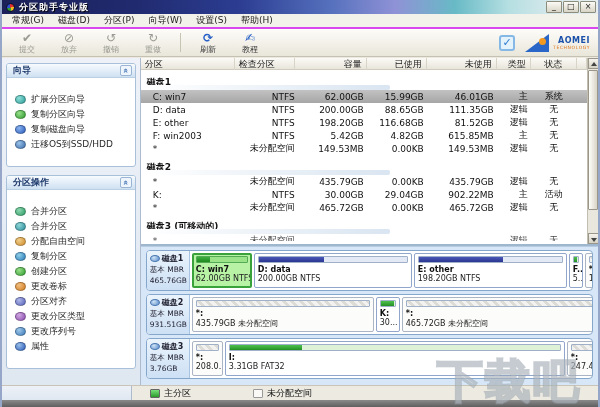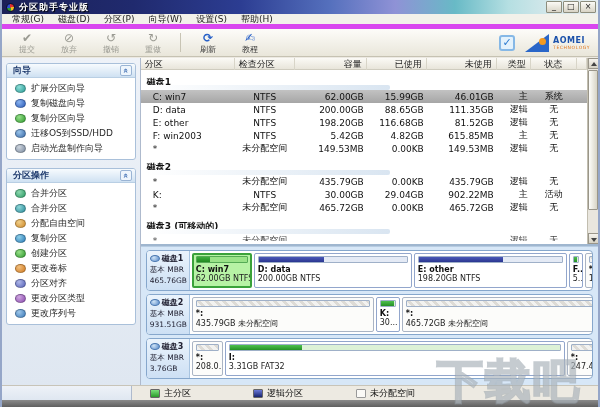--- a/index.html
+++ b/index.html
@@ -10,66 +10,66 @@
   
   .titlebar { height:14px; display:flex; align-items:center; padding:0 2px 0 4px;
     background:linear-gradient(90deg,#1b2158 0%,#202a6e 22%,#2c3d92 40%,#5570bd 55%,#8f92d6 66%,#68bac6 76%,#b5dfe2 85%,#d9e9ec 93%,#e6eef0 100%); }
   .appicon { width:9px; height:9px; border-radius:50%; margin-right:4px; flex:0 0 auto;
     background:conic-gradient(#e03030 0 25%,#f0c020 25% 50%,#30a030 50% 75%,#3050d0 75% 100%); border:1px solid #0a1030; }
   .apptitle { color:#fff; font-weight:bold; font-size:9px; letter-spacing:1px; text-shadow:1px 1px 1px #000; flex:1 1 auto; }
   .winbtn { width:16px; height:12px; margin-left:1px; font-size:8px; line-height:10px; text-align:center; color:#222;
     background:linear-gradient(#fbfaf5,#d8d4c6); border:1px solid #8d8d7d; border-radius:1px; flex:0 0 auto; }
 
   
-  .menubar { height:15px; display:flex; align-items:center; gap:2px; padding-left:4px; background:#f2f1ea; border-bottom:5px solid #d946ef; }
+  .menubar { height:15px; display:flex; align-items:center; gap:2px; padding-left:4px; background:#f2f1ea; border-bottom:2px solid #d946ef; }
   .menuitem { padding:1px 6px; color:#222; }
 
   
   .toolbar { height:28px; display:flex; align-items:stretch; background:linear-gradient(#fdfcf9,#e9e6da); border-bottom:1px solid #c6c2b2; padding:1px 4px; }
   .tbtn { width:42px; display:flex; flex-direction:column; align-items:center; justify-content:center; line-height:1; }
   .tbtn .tico { font-size:12px; height:13px; }
   .tbtn .tlbl { font-size:8px; margin-top:1px; }
   .tbtn.off .tico, .tbtn.off .tlbl { color:#9a9a92; }
   .tbtn.on .tico { color:#2a62c8; font-weight:bold; }
   .tbtn.on .tlbl { color:#333; }
   .tsep { width:1px; background:#c8c4b4; margin:3px 6px; }
   .tspacer { flex:1 1 auto; }
   .chkico { width:16px; height:16px; align-self:center; margin-right:10px; border:2px solid #86b8e6; border-radius:3px; background:#e4f2fc; color:#2a7ad0; font-weight:bold; font-size:11px; line-height:12px; text-align:center; }
   .logo { display:flex; align-items:center; gap:4px; align-self:center; margin-right:4px; }
   .logo .sail { position:relative; width:0; height:0; border-left:24px solid transparent; border-bottom:18px solid #2a66c8; }
   .logo .sail::after { content:""; position:absolute; left:-10px; top:4px; width:7px; height:7px; border-radius:50%; background:#f59a20; }
-  .logo .ltxt b { display:block; color:#1a50aa; font-size:8px; letter-spacing:.5px; }
+  .logo .ltxt b { display:block; color:#1a50aa; font-size:8px; letter-spacing:.5px;text-align:right; }
   .logo .ltxt i { display:block; color:#e07820; font-size:4.5px; font-style:normal; letter-spacing:.6px; }
 
   
   .content { position:absolute; top:58px; left:0; right:0; bottom:22px; display:flex; }
   .sidebar { width:141px; background:linear-gradient(#eef2f8,#dfe7f1); border-right:1px solid #aebacd; padding:5px 4px; overflow:hidden; }
   .panel { background:#fff; border:1px solid #a9c0da; border-radius:3px; margin-bottom:8px; overflow:hidden; }
   .phead { height:14px; display:flex; align-items:center; justify-content:space-between; padding:0 3px 0 6px;
     background:linear-gradient(#f7fbfe,#cfe1f2); border-bottom:1px solid #b9cfe4; }
   .phead b { color:#1f3b6e; font-size:9px; }
   .pcol { width:12px; height:11px; border:1px solid #9ab4d4; border-radius:2px; background:#eef5fc; color:#3a6ab0; font-size:8px; line-height:9px; text-align:center; }
   .pcol span { display:inline-block; transform:rotate(90deg); font-weight:bold; }
-  .pitems { padding:3px 2px; }
+  .pitems { padding:14px 2px; }
   .sitem { height:15px; display:flex; align-items:center; gap:5px; padding-left:6px; }
   .sitem span.lbl { color:#2a2a2a; font-size:9px; white-space:nowrap; }
   .sicon { width:11px; height:9px; border-radius:50%; flex:0 0 auto; border:1px solid rgba(0,0,0,.25);
     background:radial-gradient(circle at 35% 30%, var(--c1), var(--c2)); }
 
   .main { flex:1 1 auto; display:flex; flex-direction:column; overflow:hidden; }
 
   
   .ptable { position:relative; height:195px; background:#fff; border-bottom:2px solid #9fb6cf; overflow:hidden; }
   .tscroll { position:absolute; left:0; top:0; right:11px; bottom:0; overflow:hidden; }
   .theader, .trow { display:grid; grid-template-columns:94px 60px 72px 60px 70px 34px 46px 1fr; align-items:center; }
   .theader { height:12px; background:linear-gradient(#fbfaf6,#e8e5da); border-bottom:1px solid #cfccbf; color:#222; }
   .theader span { padding:0 4px; border-right:1px solid #d8d5c8; height:12px; line-height:12px; overflow:hidden; }
   .trow { height:13px; }
   .c0 { padding-left:12px; text-align:left; overflow:hidden; white-space:nowrap; }
-  .c1 { text-align:center; }
+  .c1 { text-align:right; }
   .c2,.c3,.c4,.c5 { text-align:right; padding-right:3px; }
   .c6 { text-align:center; }
   .theader .h0 { }
   .trow.sel { background:linear-gradient(#c2c2c2,#a6a6a6); }
   .tgroup { position:relative; height:20px; padding:6px 0 0 6px; font-weight:bold; }
   .tgroup .shade { position:absolute; left:4px; bottom:0; width:55%; height:5px; border-radius:2px;
     background:linear-gradient(to right,#ffffff,#d9e5f1); }
   .cliprow { height:7px; overflow:hidden; opacity:.8; }
   
   .vscroll { position:absolute; right:0; top:0; bottom:0; width:11px; background:#e9e6de; border-left:1px solid #c2beb0; }
@@ -183,34 +183,30 @@
         <div class="phead">
           <b>向导</b>
           <span class="pcol"><span>«</span></span>
         </div>
         <div class="pitems">
           <div class="sitem">
               <span class="sicon" style="--c1:#8fe0da;--c2:#2a9a94"></span>
               <span class="lbl">扩展分区向导</span>
             </div>
           <div class="sitem">
+              <span class="sicon" style="--c1:#97e08a;--c2:#2f9a2f"></span>
+              <span class="lbl">复制分区向导</span>
+            </div>
+          <div class="sitem">
               <span class="sicon" style="--c1:#8ab4f0;--c2:#2a5ab8"></span>
               <span class="lbl">复制磁盘向导</span>
             </div>
           <div class="sitem">
-              <span class="sicon" style="--c1:#97e08a;--c2:#2f9a2f"></span>
-              <span class="lbl">复制分区向导</span>
-            </div>
-          <div class="sitem">
               <span class="sicon" style="--c1:#9ac4ea;--c2:#3a6aa8"></span>
               <span class="lbl">迁移OS到SSD/HDD</span>
-            </div>
-          <div class="sitem">
-              <span class="sicon" style="--c1:#cfd6de;--c2:#7a8aa0"></span>
-              <span class="lbl">启动光盘制作向导</span>
             </div>
         </div>
       </div>
 
       <div class="panel">
         <div class="phead">
           <b>分区操作</b>
           <span class="pcol"><span>«</span></span>
         </div>
         <div class="pitems">
@@ -242,20 +238,24 @@
               <span class="sicon" style="--c1:#b0b8e8;--c2:#5560b8"></span>
               <span class="lbl">分区对齐</span>
             </div>
           <div class="sitem">
               <span class="sicon" style="--c1:#d0a8e0;--c2:#8a4ab0"></span>
               <span class="lbl">更改分区类型</span>
             </div>
           <div class="sitem">
               <span class="sicon" style="--c1:#a0c8ea;--c2:#3a78b8"></span>
               <span class="lbl">更改序列号</span>
+            </div>
+          <div class="sitem">
+              <span class="sicon" style="--c1:#9ac0ea;--c2:#2a5ab8"></span>
+              <span class="lbl">属性</span>
             </div>
         </div>
       </div>
     </div>
 
     <div class="main">
 
       <div class="ptable">
         <div class="tscroll">
           <div class="theader">
@@ -477,24 +477,20 @@
     </div>
   </div>
 
   <div class="legendbar">
     <div class="legend-side"></div>
     <div class="litem">
       <span class="lsw g"></span>
       <span>主分区</span>
     </div>
     <div class="litem">
-      <span class="lsw b"></span>
-      <span>逻辑分区</span>
-    </div>
-    <div class="litem">
       <span class="lsw u"></span>
       <span>未分配空间</span>
     </div>
   </div>
 
   <div class="bottombar"></div>
 
   <div class="watermark">
     <div class="wm-big">下载吧</div>
   </div>

